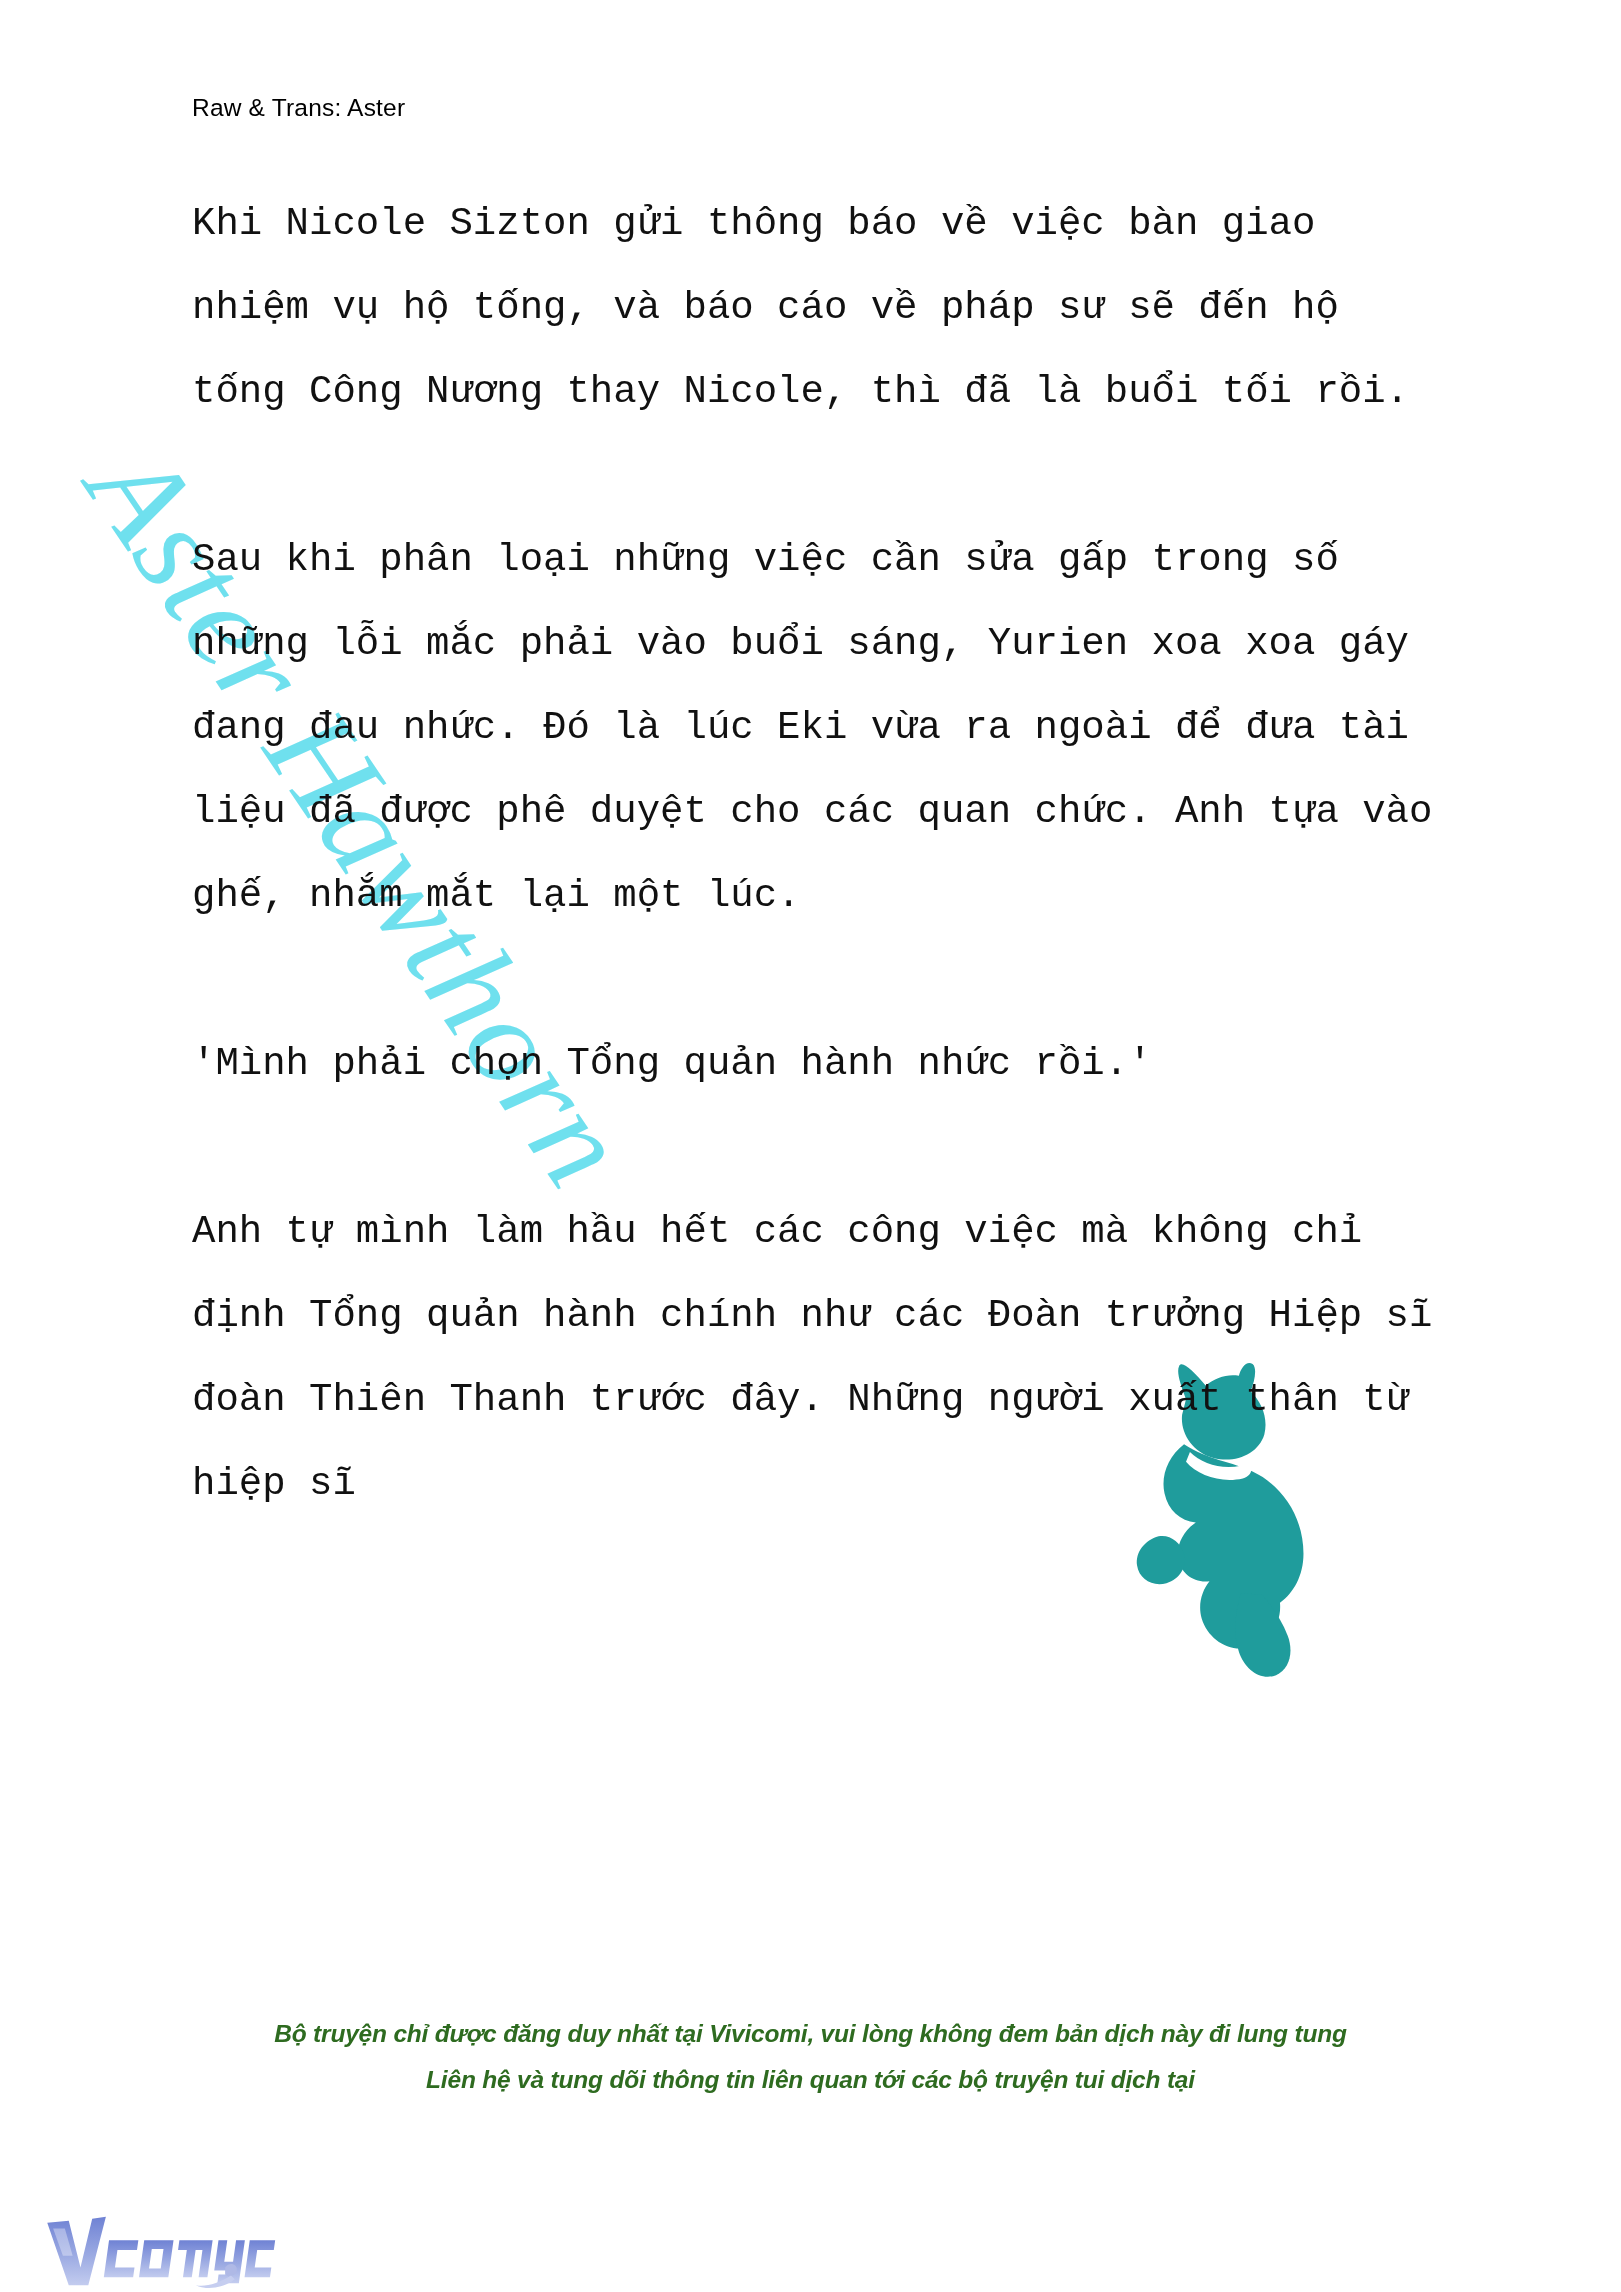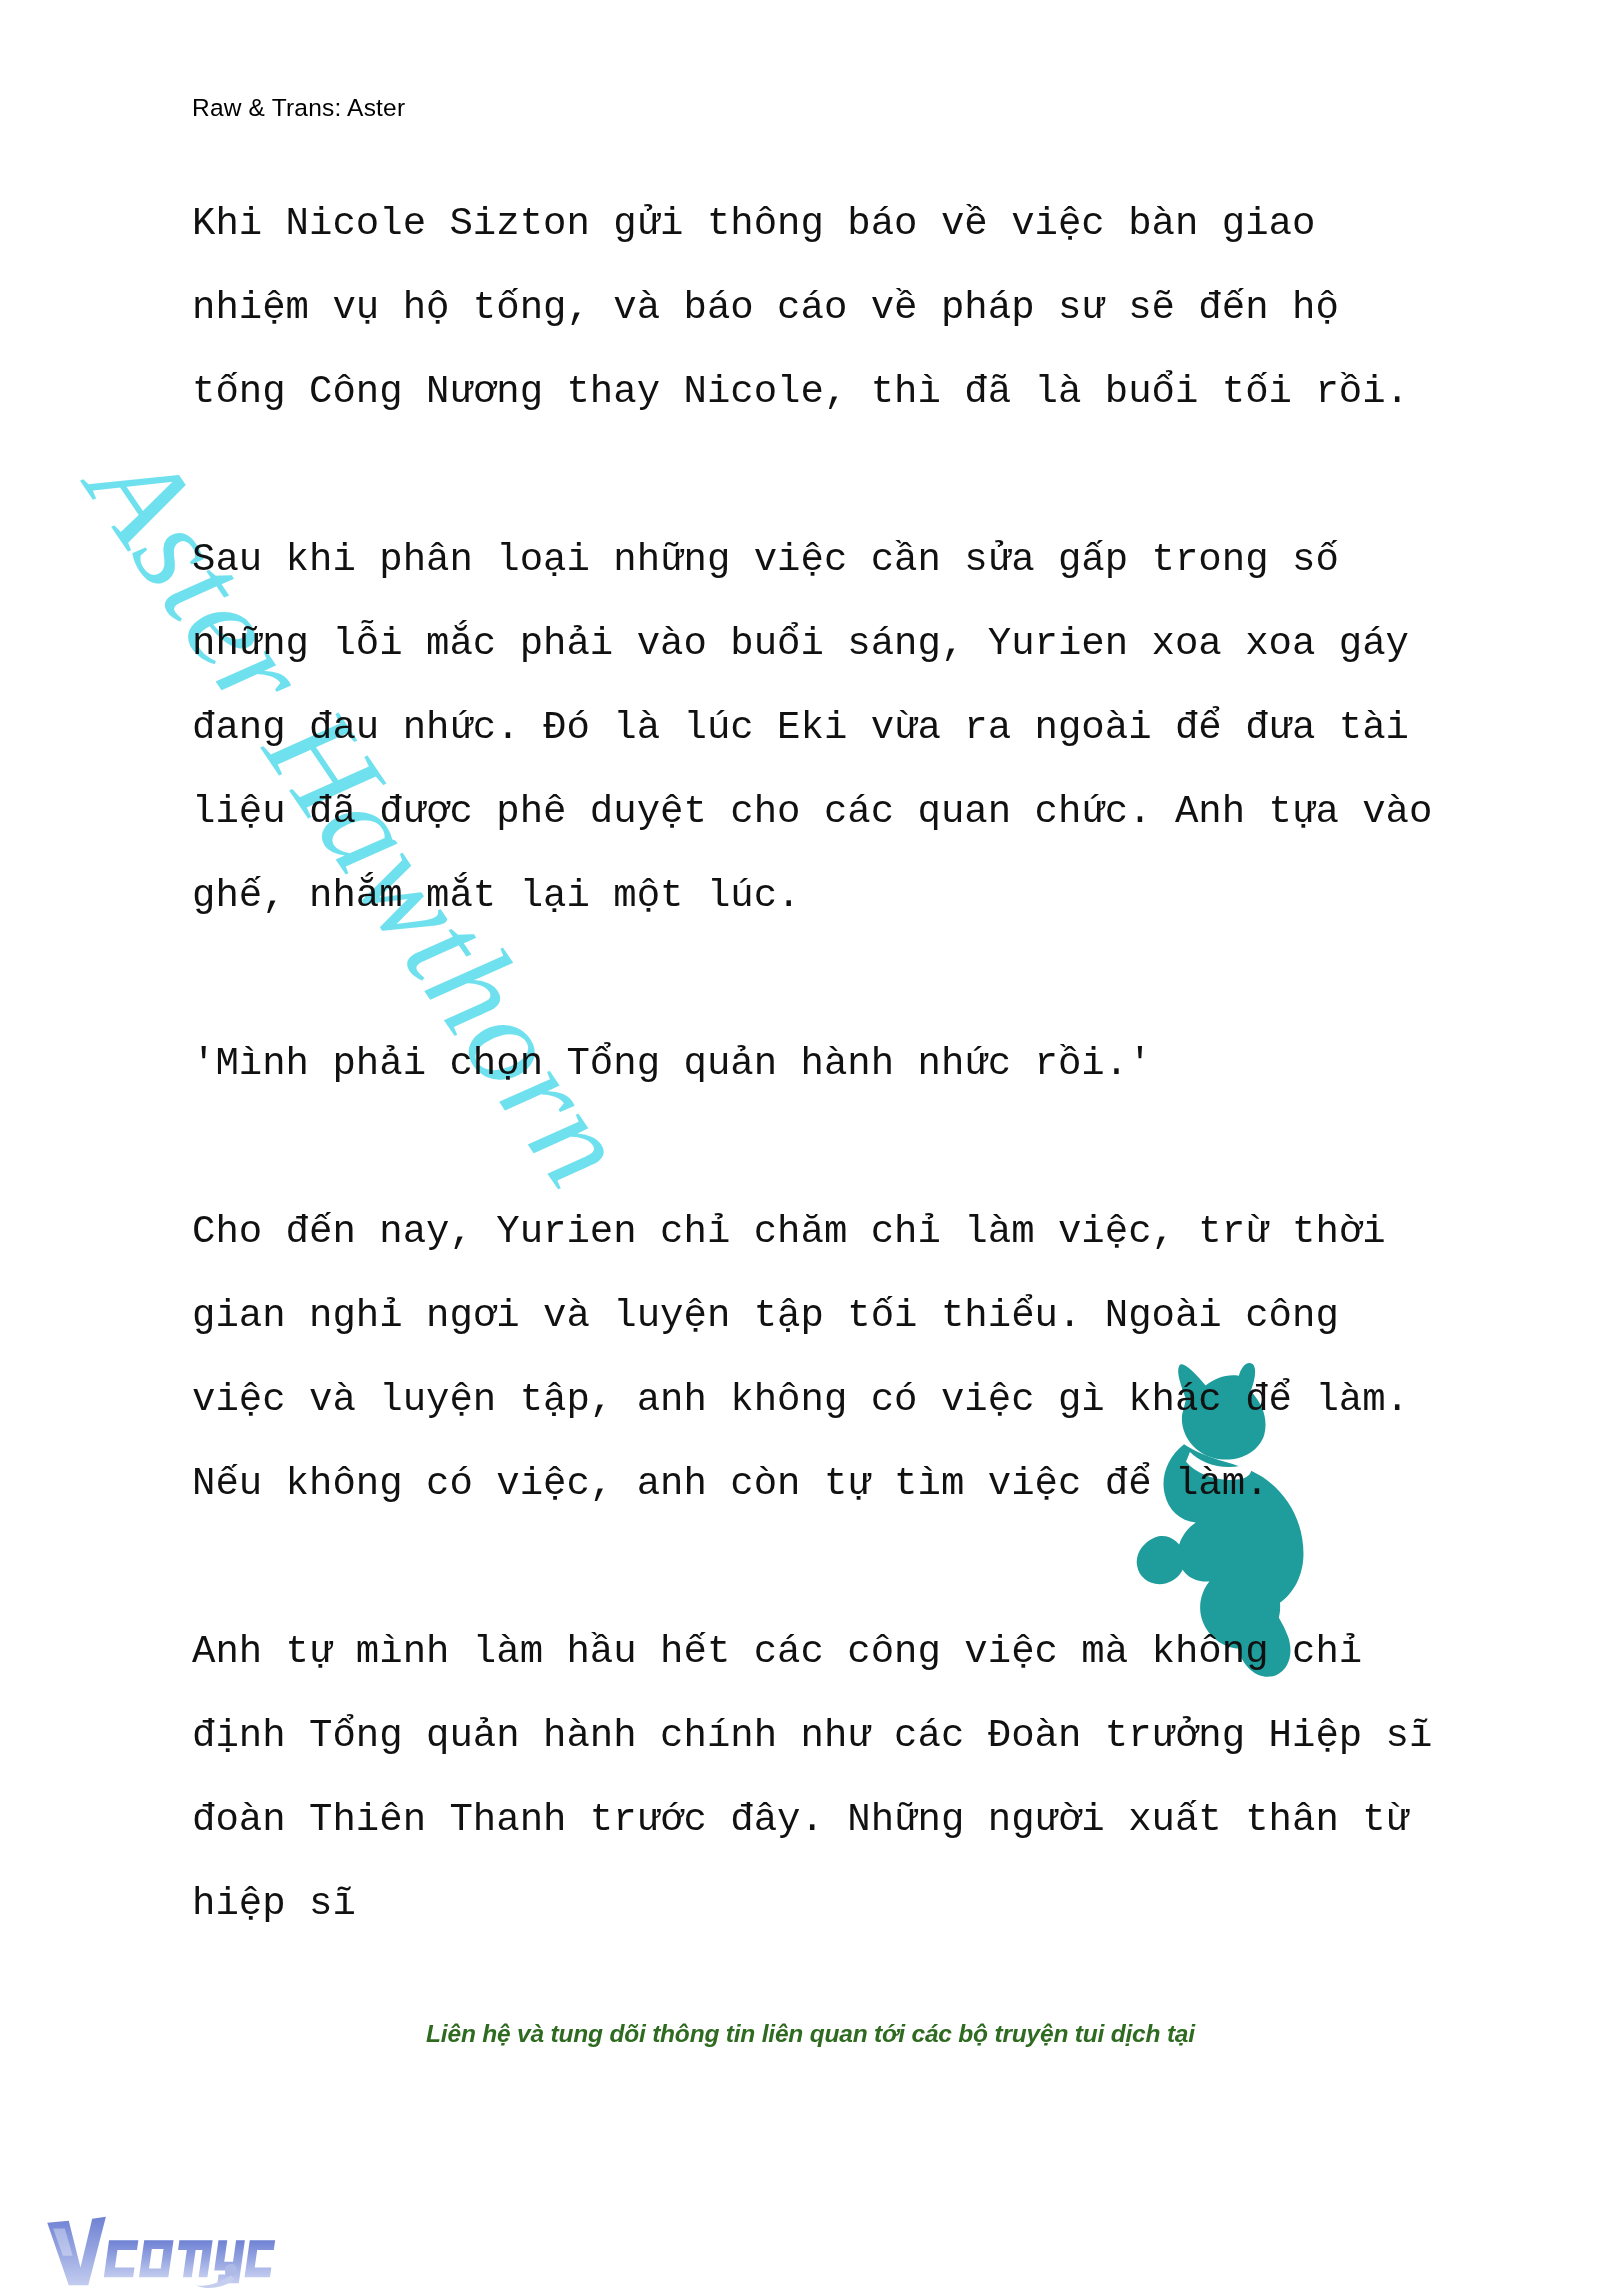--- a/index.html
+++ b/index.html
@@ -173,25 +173,25 @@
 
       <path d="M66 92 C78 104 98 110 118 106 C122 104 126 104 128 108
                C130 113 126 117 120 119 C98 124 74 116 62 102 Z" fill="#ffffff"></path>
     </svg>
   </div>
 
   <div class="body-block">
     <p class="para">Khi Nicole Sizton gửi thông báo về việc bàn giao nhiệm vụ hộ tống, và báo cáo về pháp sư sẽ đến hộ tống Công Nương thay Nicole, thì đã là buổi tối rồi.</p>
     <p class="para">Sau khi phân loại những việc cần sửa gấp trong số những lỗi mắc phải vào buổi sáng, Yurien xoa xoa gáy đang đau nhức. Đó là lúc Eki vừa ra ngoài để đưa tài liệu đã được phê duyệt cho các quan chức. Anh tựa vào ghế, nhắm mắt lại một lúc.</p>
     <p class="para">'Mình phải chọn Tổng quản hành nhức rồi.'</p>
-    <p class="para">Cho đến nay, Yurien chỉ chăm chỉ làm việc, trừ thời gian nghỉ ngơi và luyện tập tối thiểu. Ngoài công việc và luyện tập, anh không có việc gì khác để làm. Nếu không có việc, anh còn tự tìm việc để làm.</p>
     <p class="para">Anh tự mình làm hầu hết các công việc mà không chỉ định Tổng quản hành chính như các Đoàn trưởng Hiệp sĩ đoàn Thiên Thanh trước đây. Những người xuất thân từ hiệp sĩ</p>
   </div>
 
   <div class="footer-notes">
+    <div class="footer-line">Bộ truyện chỉ được đăng duy nhất tại Vivicomi, vui lòng không đem bản dịch này đi lung tung</div>
     <div class="footer-line">Liên hệ và tung dõi thông tin liên quan tới các bộ truyện tui dịch tại</div>
   </div>
 
   <div class="brand-logo">
     <svg viewBox="0 0 250 88" xmlns="http://www.w3.org/2000/svg" aria-hidden="true">
       <defs>
         <linearGradient id="lg" x1="0" y1="0" x2="0" y2="1">
           <stop offset="0%" stop-color="#6F82D4"></stop>
           <stop offset="55%" stop-color="#9AA9E2"></stop>
           <stop offset="100%" stop-color="#C3CCEF"></stop>

